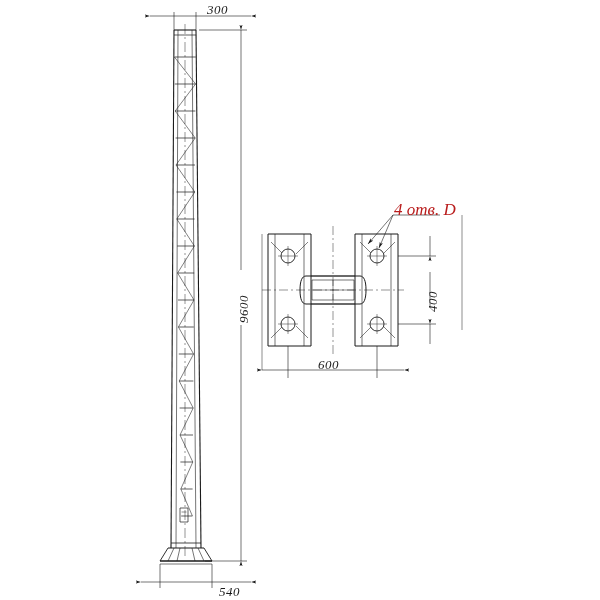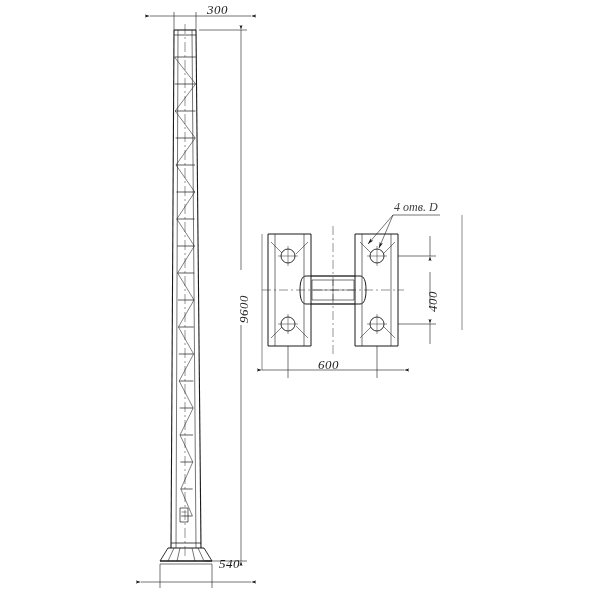--- a/index.html
+++ b/index.html
@@ -35,22 +35,22 @@
     white-space: nowrap;
     letter-spacing: 0.5px;
   }
   .dim-label.vertical {
     transform-origin: 0 0;
   }
   .note-label {
     position: absolute;
     font-family: "Liberation Serif", serif;
     font-style: italic;
-    font-size: 12px;
-    color: #404040;
+    font-size: 17px;
+    color: #b91c1c;
     white-space: nowrap;
   }
 </style>
 </head>
 <body>
 
 <div id="stage">
 
   <svg class="drawing" viewBox="0 0 600 600">
     <defs>
@@ -231,21 +231,21 @@
     <g stroke="#1a1a1a" fill="none" stroke-width="0.5">
       <path d="M262,234 L262,370"></path>
       <path d="M462,215 L462,330"></path>
     </g>
   </svg>
 
   <div class="dim-label" style="left:207px; top:2px;">300</div>
 
   <div class="dim-label vertical" style="left:236px; top:323px; transform: rotate(-90deg);">9600</div>
 
-  <div class="dim-label" style="left:219px; top:556px;">540</div>
+  <div class="dim-label" style="left:219px; top:584px;">540</div>
 
   <div class="dim-label" style="left:318px; top:357px;">600</div>
 
   <div class="dim-label vertical" style="left:425px; top:312px; transform: rotate(-90deg);">400</div>
 
   <div class="note-label" style="left:394px; top:200px;">4 отв. D</div>
 
 </div>
 
 </body></html>

